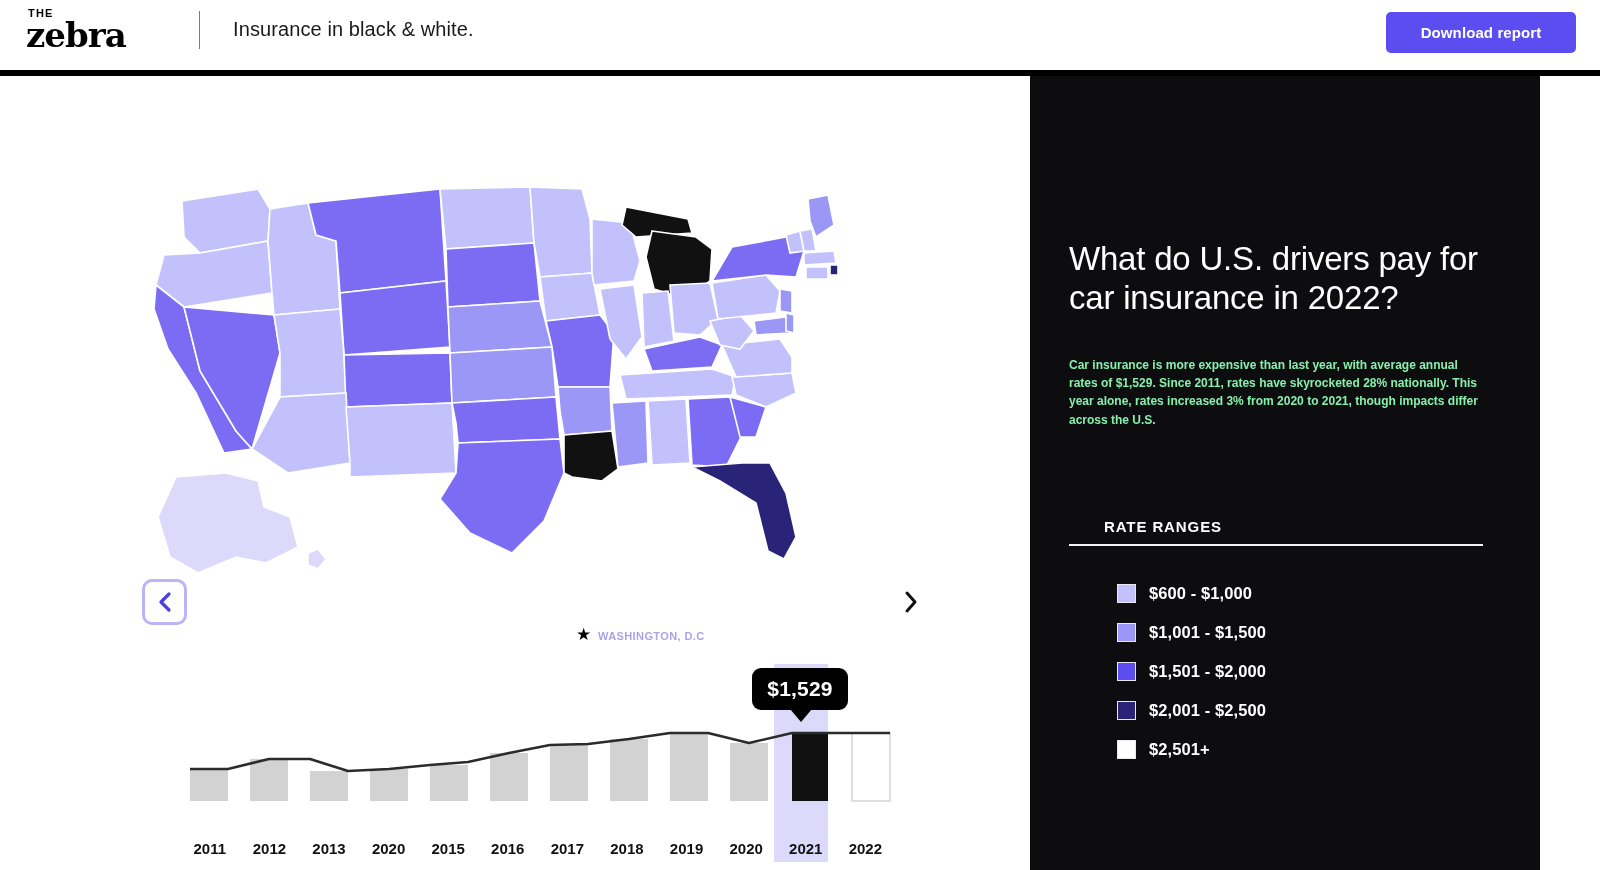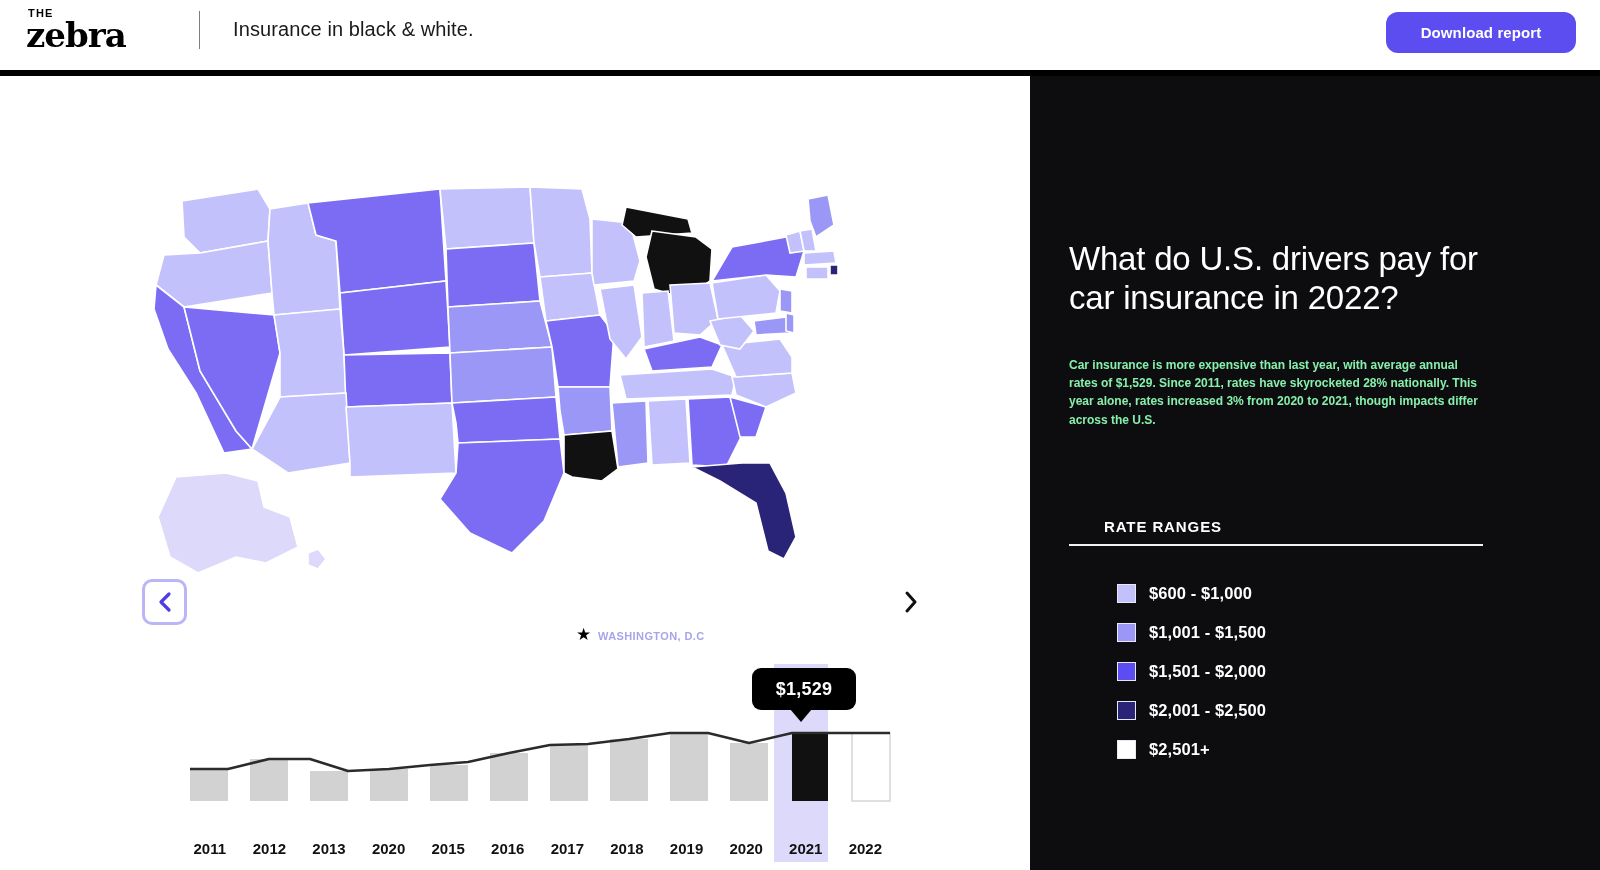--- a/index.html
+++ b/index.html
@@ -36,38 +36,38 @@
     width: 1px; height: 38px; background: #7d7d7d;
     margin: 0 22px 0 40px;
   }
   .tagline {
     font-size: 20px; color: #1a1a1a; letter-spacing: 0.1px; white-space: nowrap;
   }
   .download-btn {
     position: absolute; right: 24px; top: 12px;
     width: 190px; height: 41px;
     background: #5b4df0; color: #ffffff;
-    border: none; border-radius: 12px;
+    border: none; border-radius: 5px;
     font-family: "Liberation Sans", sans-serif;
     font-size: 15px; font-weight: 700; letter-spacing: 0.1px;
     cursor: pointer;
     display: flex; align-items: center; justify-content: center;
   }
   .header-rule {
     position: absolute; left: 0; top: 70px; width: 1600px; height: 6px;
     background: #000000;
   }
 
   
   .map-pane {
     position: absolute; left: 0; top: 76px; width: 1030px; height: 794px;
     background: #ffffff; overflow: hidden;
   }
   .info-pane {
-    position: absolute; left: 1030px; top: 76px; width: 570px; height: 794px;
+    position: absolute; left: 1030px; top: 76px; width: 510px; height: 794px;
     background: #0d0d0f; color: #fff;
   }
 
   
   .map-wrap { position: absolute; left: 140px; top: 105px; width: 720px; height: 420px; }
   .map-wrap svg { width: 100%; height: 100%; display: block; }
   .state { stroke: #ffffff; stroke-width: 1.6; }
 
   .dc-star {
     position: absolute; left: 576px; top: 550px;
@@ -94,23 +94,23 @@
   }
 
   
   .timeline { position: absolute; left: 180px; top: 580px; width: 720px; height: 250px; }
   .highlight-col {
     position: absolute; left: 594px; top: 8px; width: 54px; height: 198px;
     background: #ddd9fa;
   }
   .tooltip {
     position: absolute; left: 572px; top: 12px;
-    width: 104px; height: 42px; background: #000; border-radius: 9px;
+    width: 96px; height: 42px; background: #000; border-radius: 9px;
     display: flex; align-items: center; justify-content: center;
-    color: #fff; font-size: 18px; font-weight: 700; letter-spacing: 0.2px;
+    color: #fff; font-size: 21px; font-weight: 700; letter-spacing: 0.2px;
   }
   .tooltip-arrow {
     position: absolute; left: 610px; top: 53px;
     width: 0; height: 0;
     border-left: 11px solid transparent;
     border-right: 11px solid transparent;
     border-top: 13px solid #000;
   }
   .chart-svg { position: absolute; left: 0; top: 0; width: 720px; height: 200px; }
   .years {

